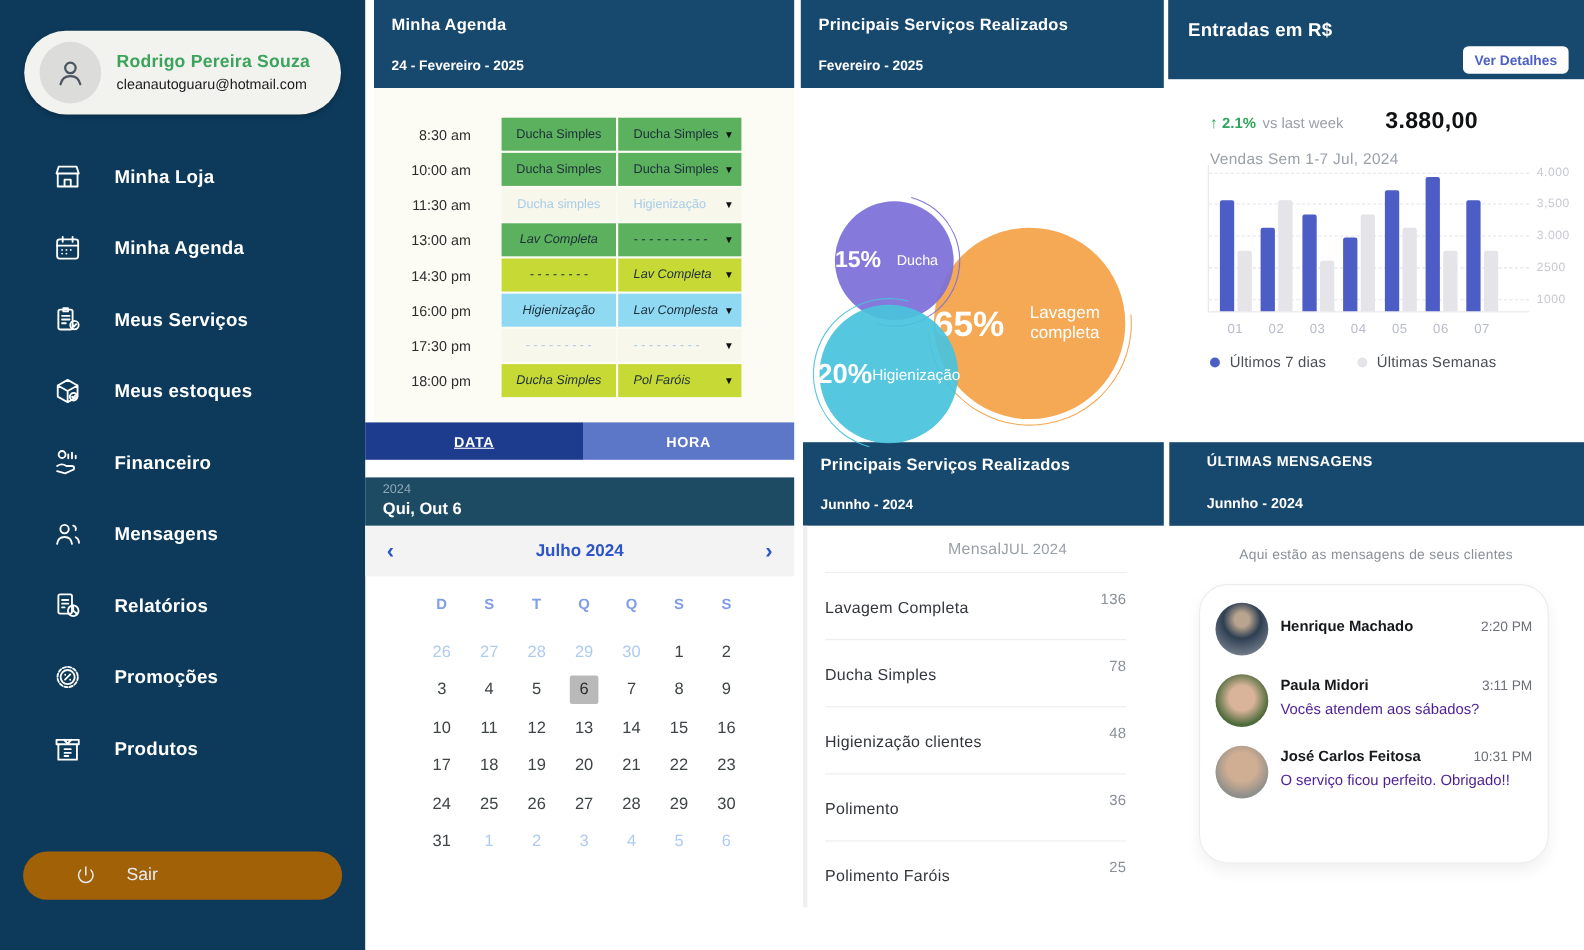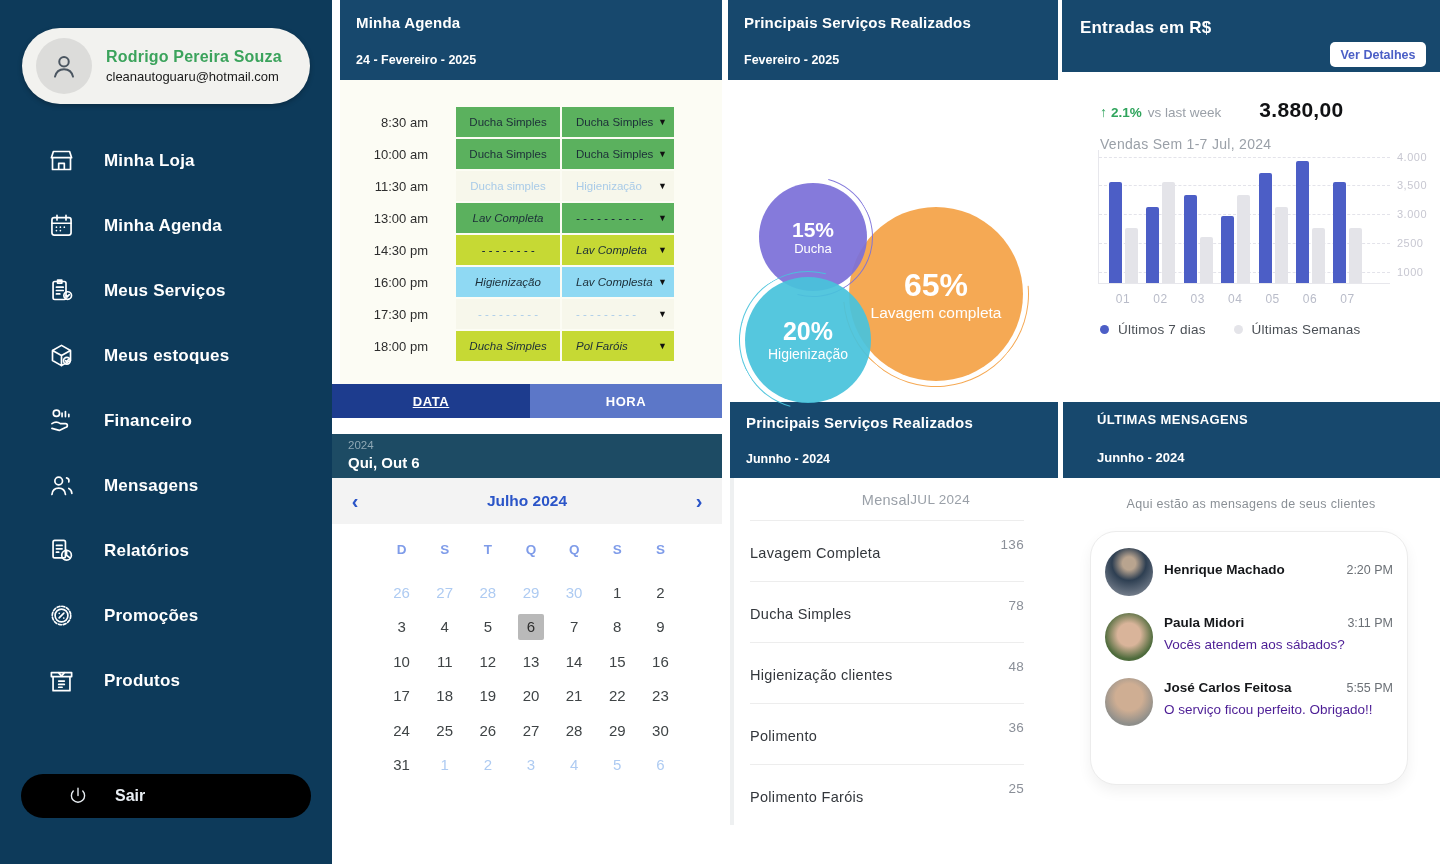--- a/index.html
+++ b/index.html
@@ -11,21 +11,21 @@
   .avatar-circle { width:56px; height:56px; border-radius:50%; background:#dcdcda; color:#4a5560; display:flex; align-items:center; justify-content:center; flex:0 0 56px; }
   .avatar-circle svg { width:30px; height:30px; }
   .profile-meta { margin-left:14px; }
   .pname { color:#3ba35c; font-size:16px; font-weight:bold; letter-spacing:.2px; }
   .pemail { color:#1b1b1b; font-size:13px; margin-top:3px; }
   .menu { position:absolute; left:0; top:128px; width:332px; }
   .menu-item { height:65px; display:flex; align-items:center; color:#fff; cursor:pointer; }
   .menu-item .icon { width:27px; height:27px; margin-left:48px; color:#fff; }
   .menu-item .label { margin-left:29px; font-size:17px; font-weight:bold; letter-spacing:.2px; }
   .icon svg { width:100%; height:100%; fill:none; stroke:currentColor; stroke-width:1.5; stroke-linecap:round; stroke-linejoin:round; }
-  .logout { position:absolute; left:21px; top:774px; width:290px; height:44px; border:none; background:#000000; border-radius:22px; color:#e8edf2; display:flex; align-items:center; cursor:pointer; font-family:inherit;font-weight:bold; }
+  .logout { position:absolute; left:21px; top:774px; width:290px; height:44px; border:none; background:#a16207; border-radius:22px; color:#e8edf2; display:flex; align-items:center; cursor:pointer; font-family:inherit; }
   .logout .icon { width:22px; height:22px; margin-left:46px; }
   .logout .label { margin-left:26px; font-size:16px; }
 
   
   .phead { position:absolute; background:#17486d; color:#fff; }
   .phead .t1 { position:absolute; left:16px; top:14px; font-size:15px; font-weight:bold; letter-spacing:.2px; }
   .phead .t2 { position:absolute; left:16px; top:53px; font-size:12.5px; font-weight:bold; }
 
   
   .agenda-body { position:absolute; left:340px; top:80px; width:382px; height:316px; background:#fcfcf4; }
@@ -38,21 +38,21 @@
   .bg-green { background:#5bb15e; }
   .bg-lime  { background:#c6d934; }
   .bg-sky   { background:#8fd9f3; }
   .bg-cream { background:#f7f7eb; }
   .tx-dark { color:#1c2e38; }
   .tx-lightblue { color:#a9cbe8; }
   .it { font-style:italic; }
 
   
   .bubbles-body { position:absolute; left:728px; top:80px; width:330px; height:316px; background:#fff; }
-  .bubble { position:absolute; border-radius:50%; display:flex; flex-direction:column; align-items:center; justify-content:center; color:#fff; text-align:center; opacity:.93; }
+  .bubble { position:absolute; border-radius:50%; display:flex; flex-direction:row; align-items:center; justify-content:center; color:#fff; text-align:center; opacity:.93; }
   .bubble::after { content:""; position:absolute; inset:-6px; border:1.6px solid var(--c); border-radius:50%; border-top-color:transparent; border-left-color:transparent; transform:rotate(var(--r)); }
   .bubble .pct { font-weight:bold; }
   .bubble .blab { line-height:1.15; }
 
   
   .entradas-body { position:absolute; left:1062px; top:80px; width:378px; height:320px; background:#fff; }
   .stat-row { position:absolute; left:38px; top:18px; display:flex; align-items:baseline; }
   .stat-arrow { color:#2fa45c; font-size:14px; font-weight:bold; }
   .stat-delta { color:#2fa45c; font-size:13.5px; font-weight:bold; margin-left:4px; }
   .stat-vs { color:#9aa0a8; font-size:13.5px; margin-left:6px; }
@@ -556,18 +556,18 @@
           <span class="msg-time">3:11 PM</span>
         </div>
         <div class="msg-text">Vocês atendem aos sábados?</div>
       </div>
     </div>
     <div class="msg-row">
       <div class="msg-ava ava-2"></div>
       <div class="msg-main">
         <div class="msg-top">
           <span class="msg-name">José Carlos Feitosa</span>
-          <span class="msg-time">5:55 PM</span>
+          <span class="msg-time">10:31 PM</span>
         </div>
         <div class="msg-text">O serviço ficou perfeito. Obrigado!!</div>
       </div>
     </div>
   </div>
 
 </body></html>

